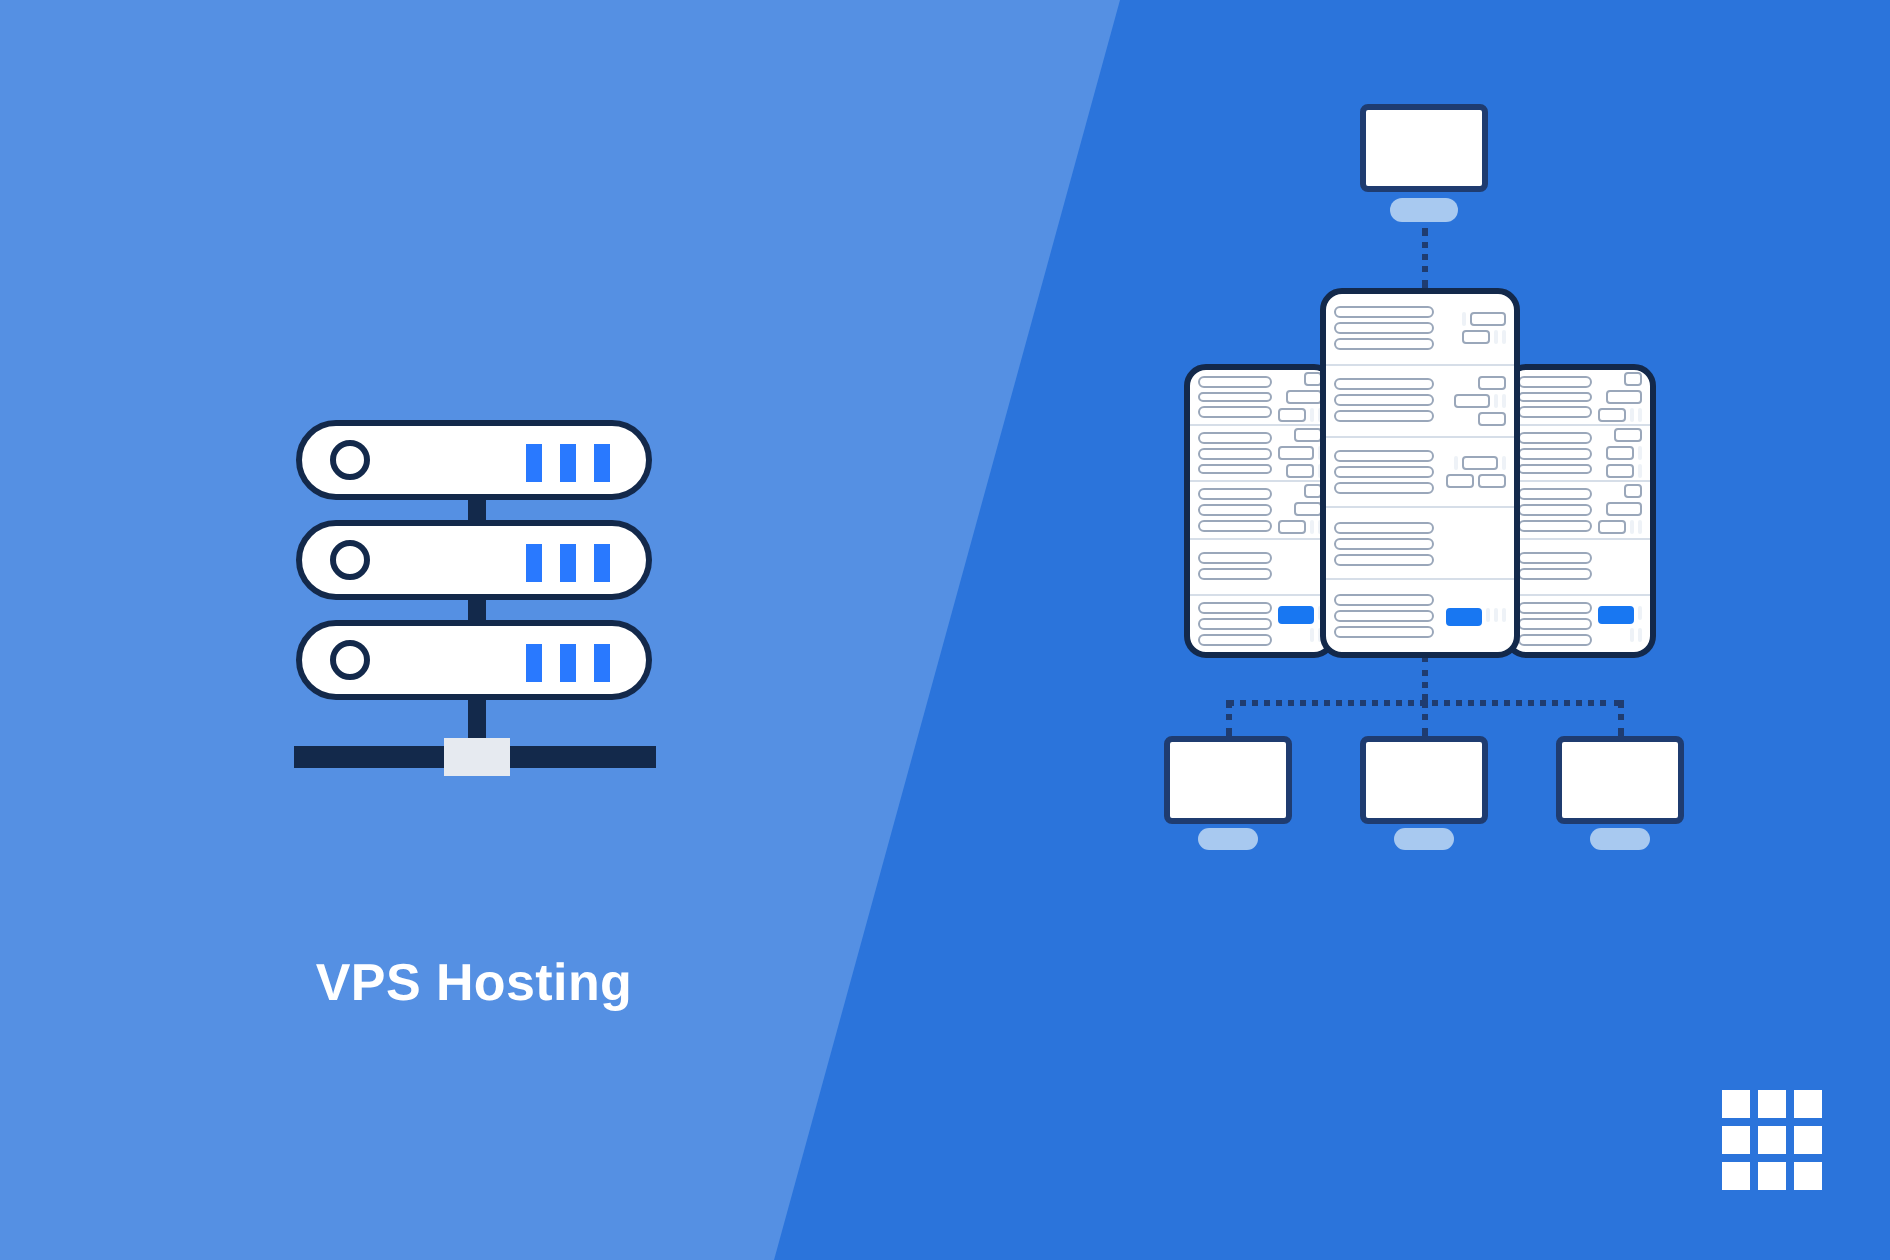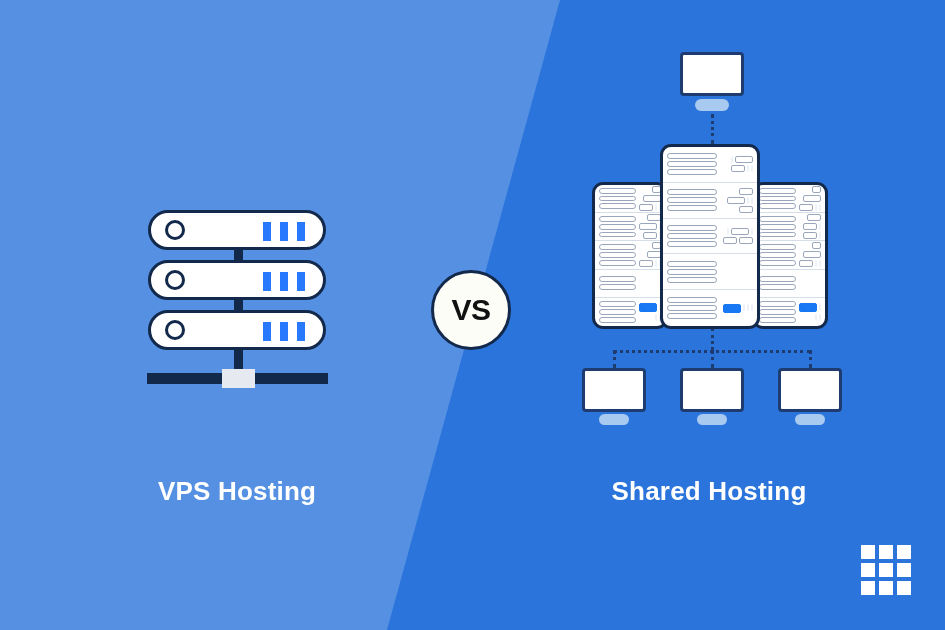--- a/index.html
+++ b/index.html
@@ -310,23 +310,20 @@
         <i class="vps-led"></i>
       </span>
     </div>
 
     <div id="vps-base-bar"></div>
     <div id="vps-base-block"></div>
   </div>
 
   <div class="panel-label" id="vps-label">VPS Hosting</div>
 
-  <div id="vs-badge">
-    <span id="vs-badge-text">VS</span>
-  </div>
 
   <div id="shared-illustration">
 
     <div class="monitor" id="monitor-top">
       <div class="monitor-screen"></div>
       <div class="monitor-stand"></div>
     </div>
 
     <div class="dots-v" id="dots-top-stem"></div>
 
@@ -537,21 +534,20 @@
     <div class="monitor monitor-bottom" id="monitor-bottom-1">
       <div class="monitor-screen"></div>
       <div class="monitor-stand"></div>
     </div>
     <div class="monitor monitor-bottom" id="monitor-bottom-2">
       <div class="monitor-screen"></div>
       <div class="monitor-stand"></div>
     </div>
   </div>
 
-  <div class="panel-label" id="shared-label">Shared Hosting</div>
 
   <div id="grid-icon">
       <div class="grid-cell"></div>
       <div class="grid-cell"></div>
       <div class="grid-cell"></div>
       <div class="grid-cell"></div>
       <div class="grid-cell"></div>
       <div class="grid-cell"></div>
       <div class="grid-cell"></div>
       <div class="grid-cell"></div>

